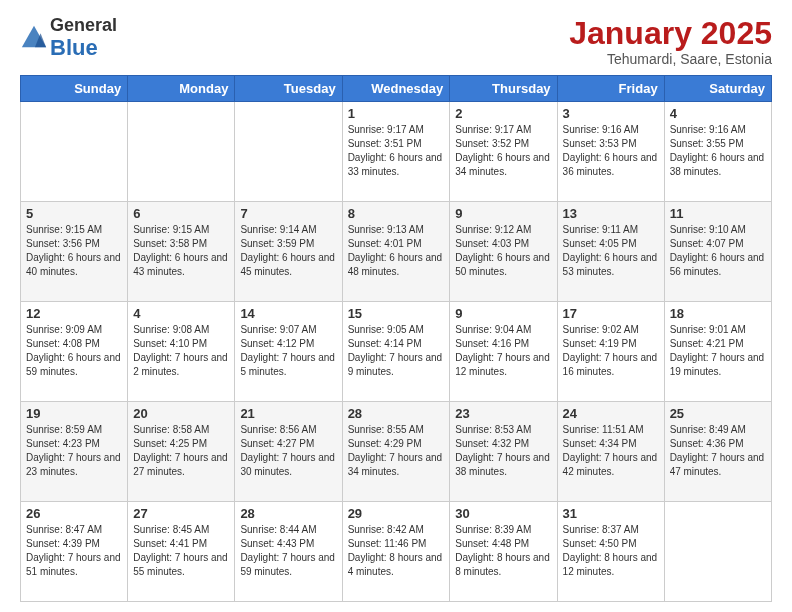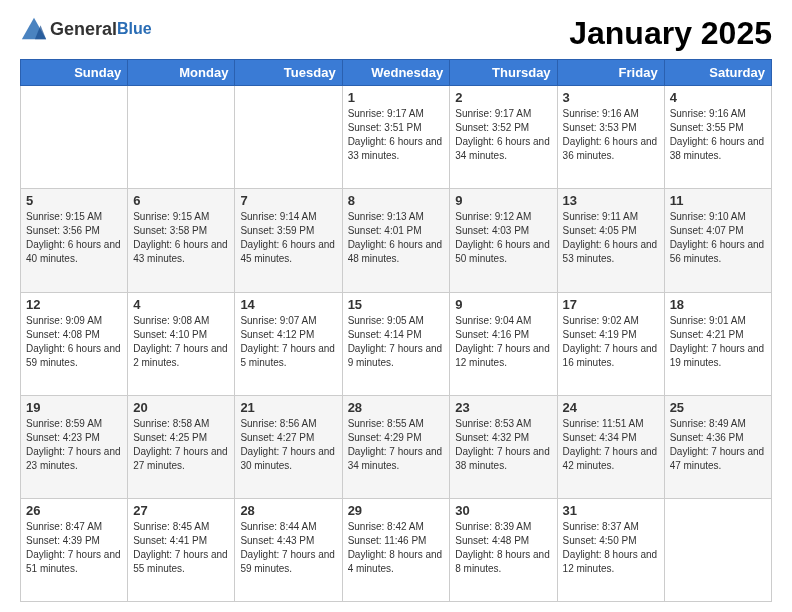--- a/index.html
+++ b/index.html
@@ -22,44 +22,45 @@
       justify-content: space-between;
       align-items: flex-start;
       margin-bottom: 8px;
     }
     .logo {
       display: flex;
       align-items: center;
     }
     .logo-text {
       display: flex;
+      flex-direction: column;
       line-height: 1.1;
     }
     .logo-general {
       font-size: 18px;
       font-weight: bold;
       color: #333;
     }
     .logo-blue {
-      font-size: 16px;
+      font-size: 22px;
       font-weight: bold;
       color: #2a6db5;
     }
     .logo-icon {
       width: 28px;
       height: 28px;
       margin-right: 2px;
     }
     .title-area {
       text-align: right;
     }
     .month-title {
       font-size: 32px;
       font-weight: bold;
-      color: #000000;
+      color: #b91c1c;
       line-height: 1.1;
     }
     .subtitle {
       font-size: 14px;
       color: #555;
     }
     .calendar {
       width: 100%;
       border-collapse: collapse;
       flex: 1;
@@ -119,20 +120,21 @@
         <polygon points="15,2 28,25 2,25" fill="#2a6db5" opacity="0.85"></polygon>
         <polygon points="22,10 28,25 16,25" fill="#1a4d8f" opacity="0.7"></polygon>
       </svg>
       <div class="logo-text">
         <span class="logo-general">General</span>
         <span class="logo-blue">Blue</span>
       </div>
     </div>
     <div class="title-area">
       <div class="month-title">January 2025</div>
+      <div class="subtitle">Tehumardi, Saare, Estonia</div>
     </div>
   </div>
 
   <table class="calendar">
     <thead>
       <tr>
         <th>Sunday</th>
         <th>Monday</th>
         <th>Tuesday</th>
         <th>Wednesday</th>

